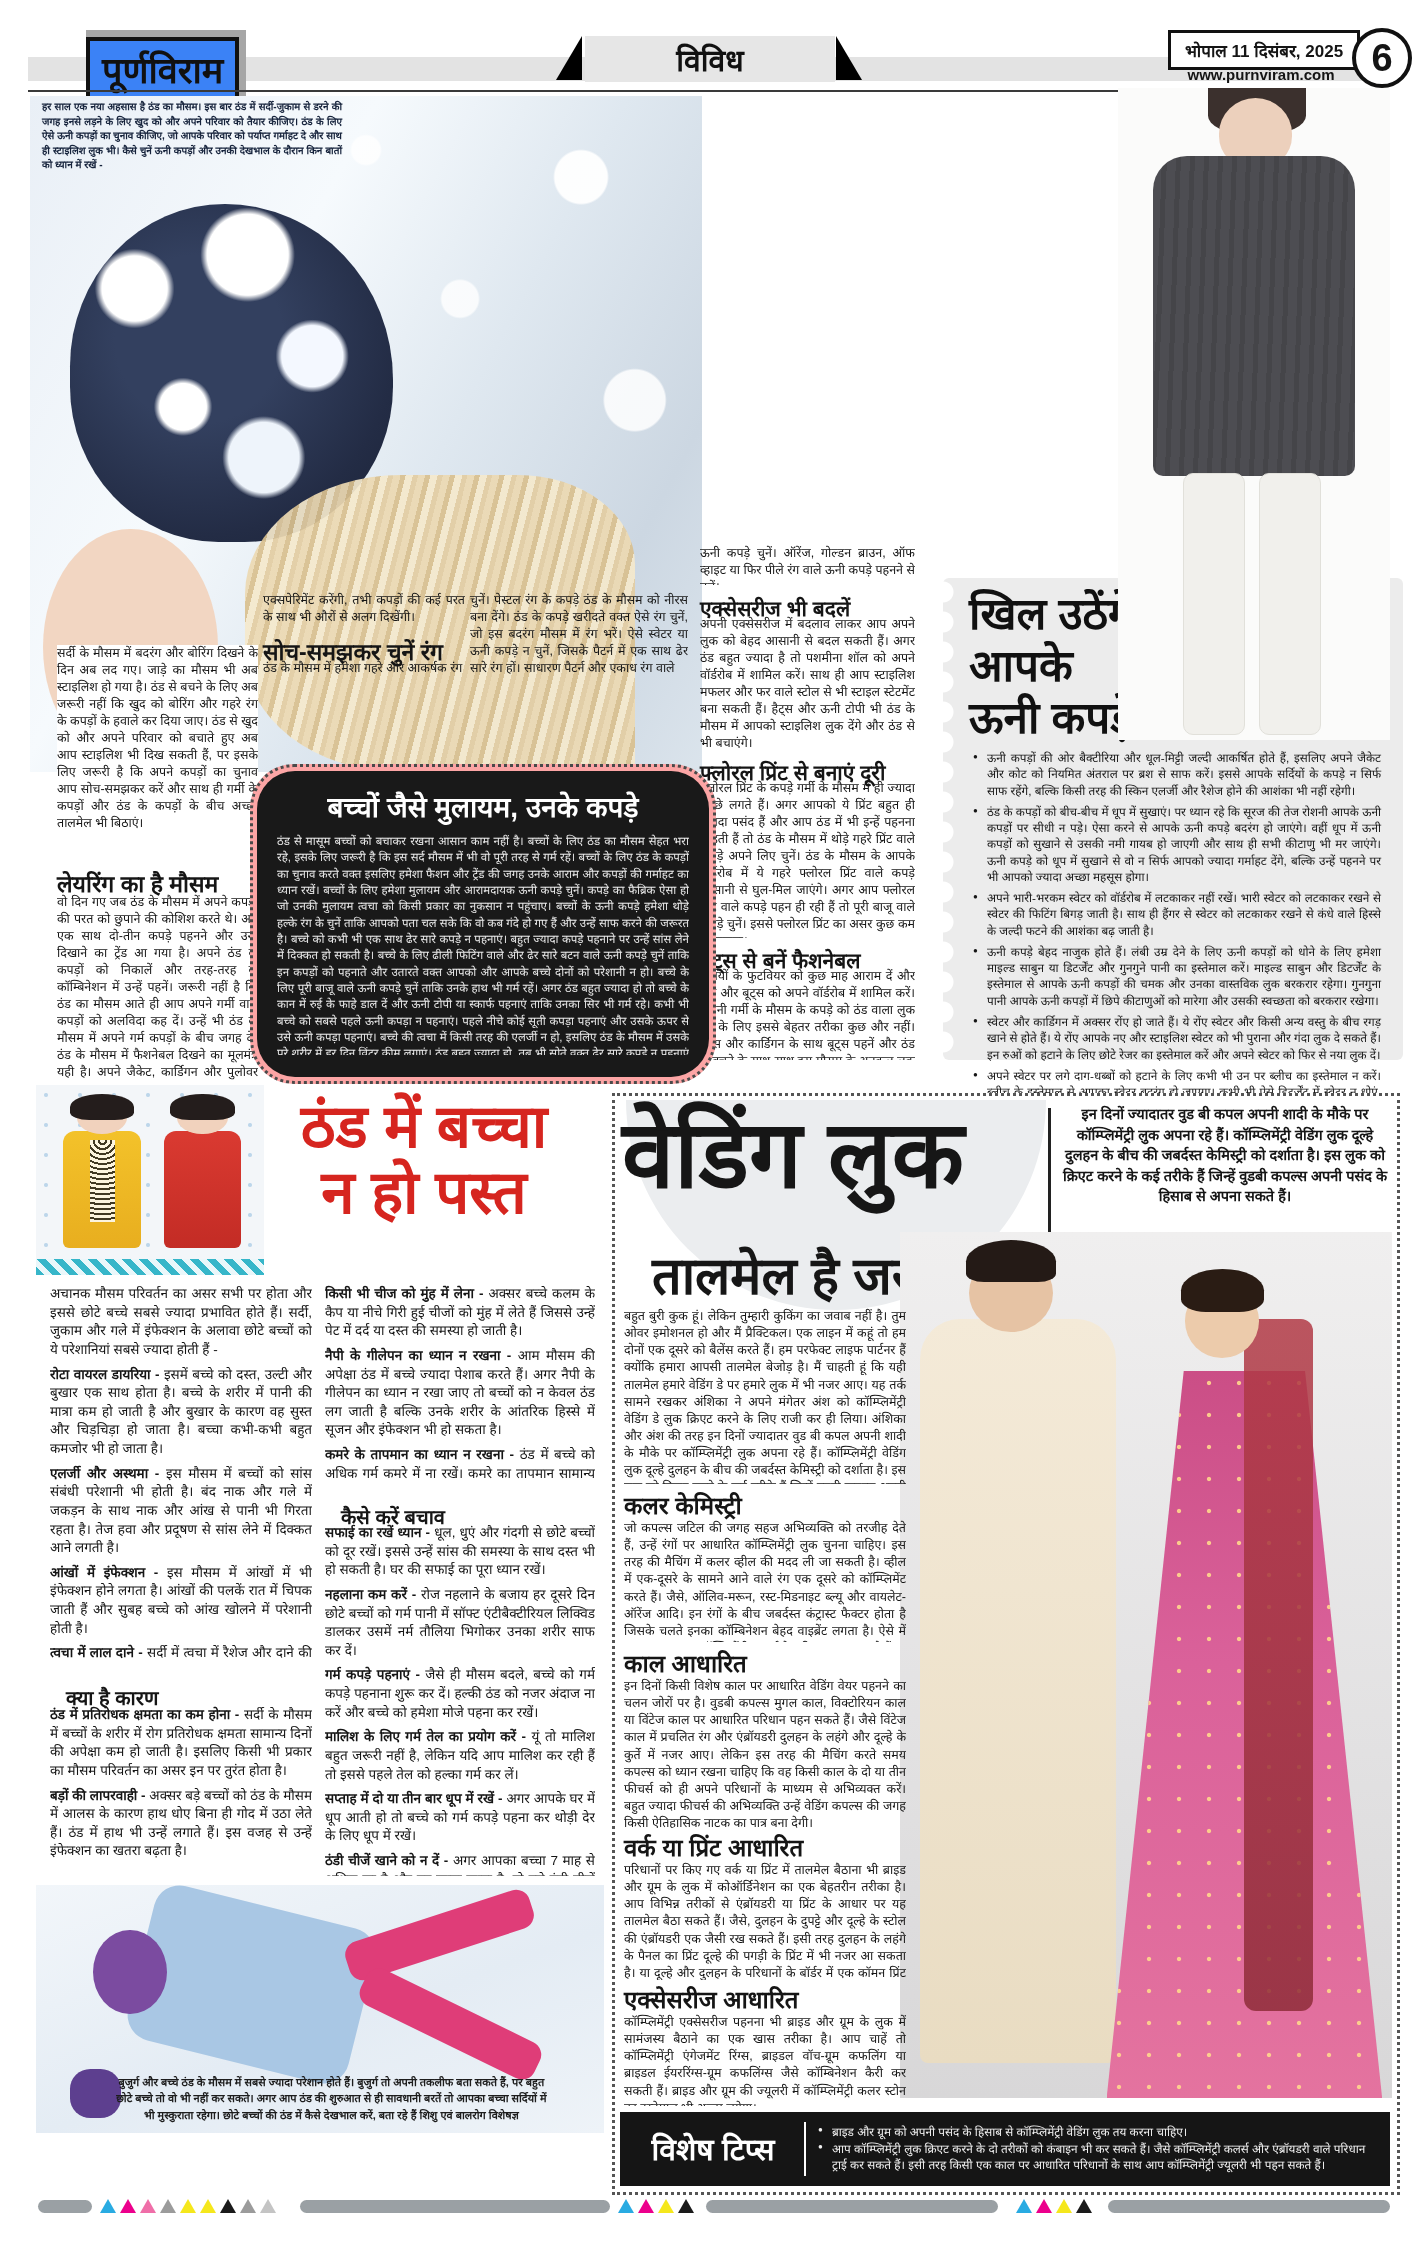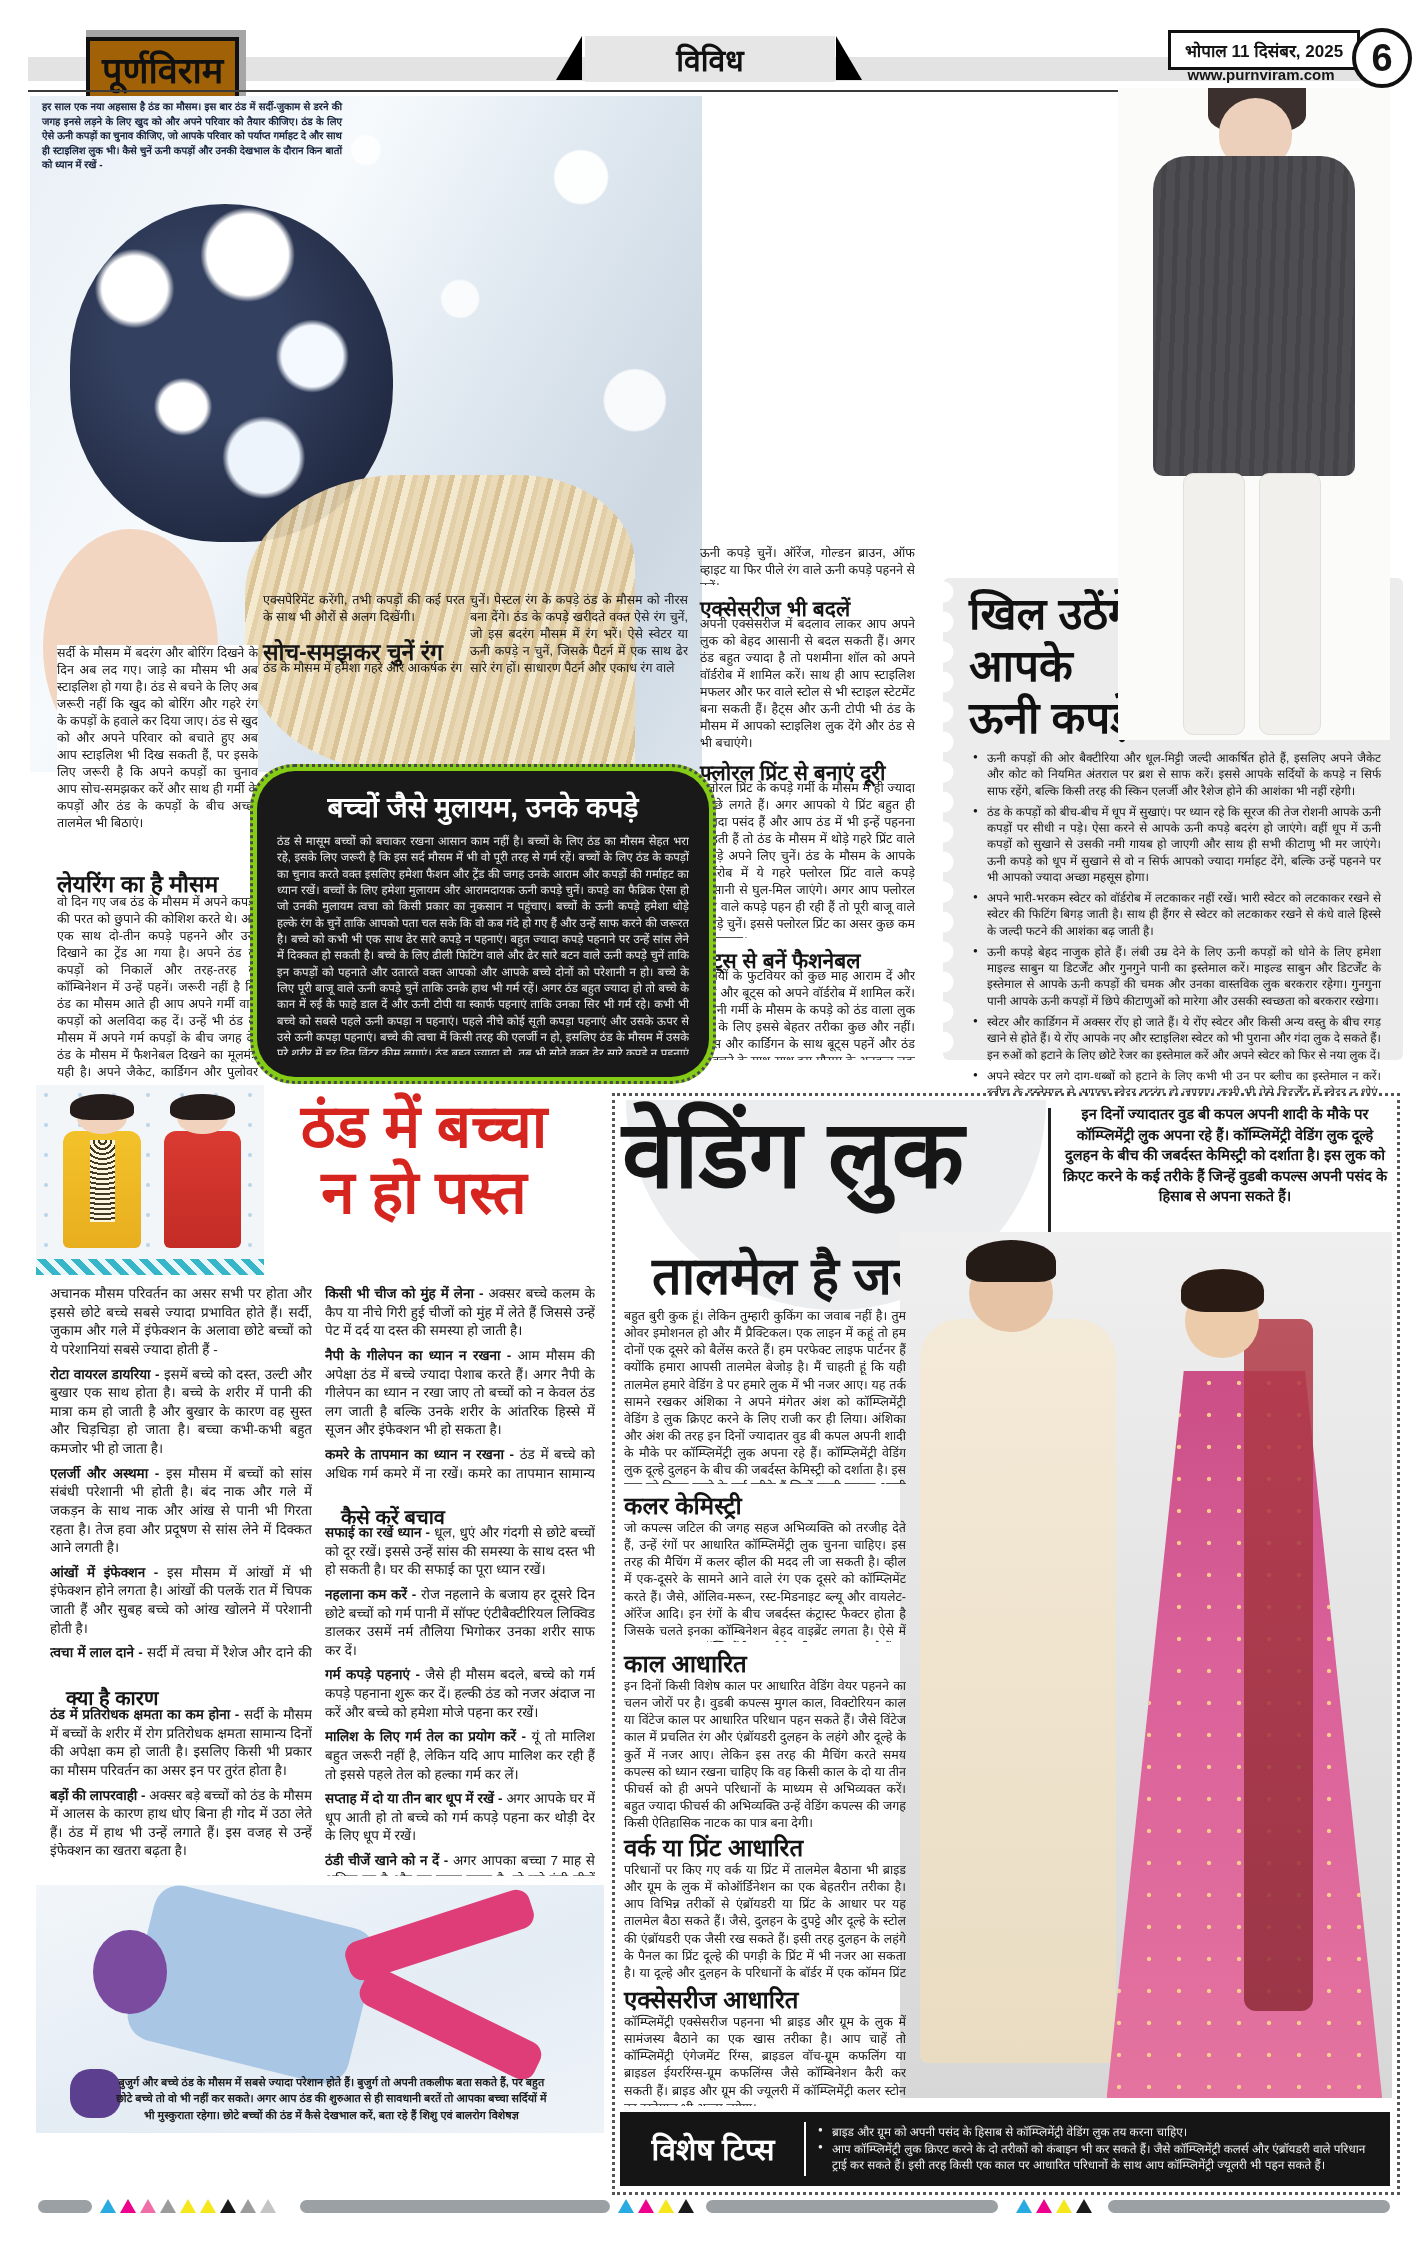--- a/index.html
+++ b/index.html
@@ -5,21 +5,21 @@
   html,body{margin:0;padding:0;background:#fff;}
   .page{position:relative;width:1417px;height:2251px;background:#fff;overflow:hidden;
         font-family:"Liberation Sans","DejaVu Sans",sans-serif;color:#151515;}
   .abs{position:absolute;}
   .clip{overflow:hidden;}
   .just{text-align:justify;}
   
   .hdr-band{left:28px;top:57px;width:1361px;height:24px;background:#e3e3e3;}
   .hdr-rule{left:28px;top:90px;width:1361px;height:2px;background:#3a3a3a;}
   .logo-shadow{left:86px;top:30px;background:#a6a6a6;padding:7px 7px 0 0;}
-  .logo-box{background:#a16207;border:4px solid #111;padding:4px 12px 8px;}
+  .logo-box{background:#3b82f6;border:4px solid #111;padding:4px 12px 8px;}
   .logo-box span{font-size:36px;font-weight:bold;color:#111;}
   .sec-tag{left:585px;top:36px;width:250px;height:46px;background:#e6e6e6;
            display:flex;align-items:center;justify-content:center;}
   .sec-tag span{font-size:30px;font-weight:bold;color:#111;}
   .tri-b{width:0;height:0;border-bottom:44px solid #000;}
   .tri-b.l{left:556px;top:36px;border-left:26px solid transparent;}
   .tri-b.r{left:836px;top:36px;border-right:26px solid transparent;}
   .date-box{left:1168px;top:30px;width:186px;height:34px;border:3px solid #111;background:#fff;
             display:flex;align-items:center;justify-content:center;}
   .date-box span{font-size:17px;font-weight:bold;}
@@ -33,21 +33,21 @@
   .main-head .big{font-size:92px;display:block;}
   .main-head .mid{font-size:60px;display:block;margin-top:8px;}
   .fcol{font-size:12.5px;line-height:1.36;}
   .subhead{font-weight:bold;font-size:23px;margin:10px 0 4px;line-height:1.05;}
   .subhead.sm{font-size:21px;}
   .c1{left:57px;width:201px;}
   .c2{left:263px;width:202px;}
   .c3{left:470px;width:218px;}
   .c4{left:700px;width:215px;}
   
-  .perf{left:250px;top:764px;width:452px;height:306px;border:3px dotted #4a4a4a;border-radius:44px;padding:4px;background:#84cc16;}
+  .perf{left:250px;top:764px;width:452px;height:306px;border:3px dotted #4a4a4a;border-radius:44px;padding:4px;background:#fca5a5;}
   .kids-box{width:100%;height:100%;background:#191919;border-radius:38px;box-sizing:border-box;padding:14px 20px;}
   .kids-box h2{color:#fff;text-align:center;font-size:28px;margin:2px 0 8px;}
   .kids-box p{color:#e9e9e9;font-size:11.5px;line-height:1.42;margin:0;}
   
   .wool-panel{left:943px;top:578px;width:460px;height:482px;background:#ececec;
     background-image:radial-gradient(circle at 0px 14px,#ffffff 10px,transparent 11px);
     background-size:26px 30px;background-repeat:repeat-y;border-radius:6px;}
   .wool-title{position:absolute;left:26px;top:10px;font-size:44px;font-weight:bold;color:#111;line-height:1.18;}
   .wool-tips{position:absolute;left:30px;top:172px;width:408px;margin:0;padding:0;list-style:none;}
   .wool-tips li{font-size:11.8px;line-height:1.38;margin:0 0 5px;padding-left:14px;position:relative;text-align:justify;}

